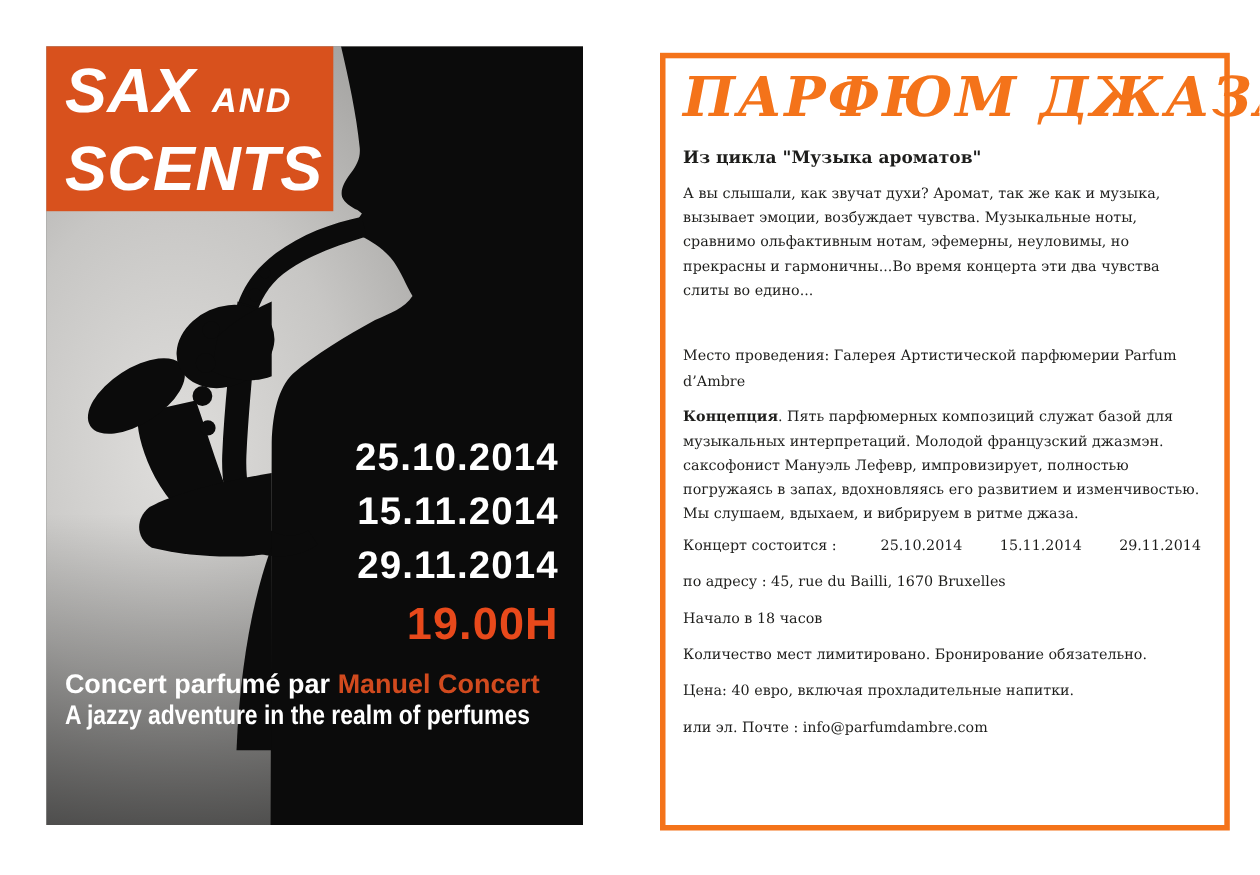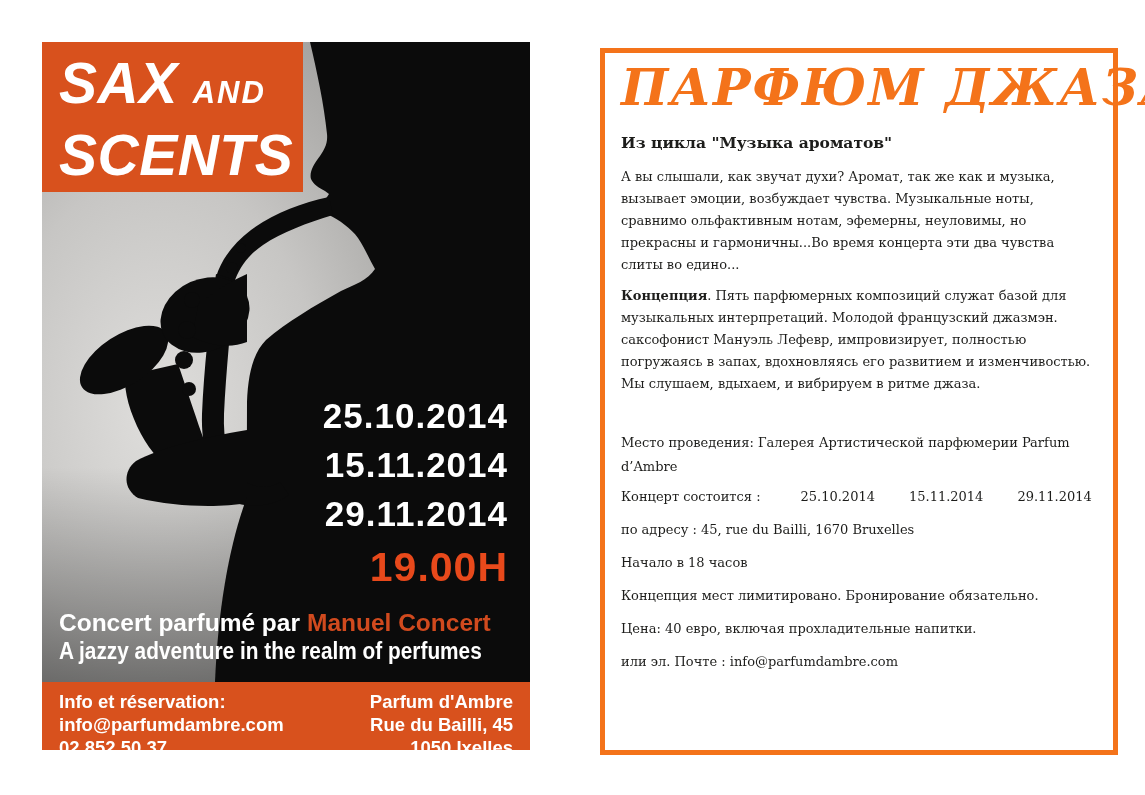--- a/index.html
+++ b/index.html
@@ -124,43 +124,31 @@
       <div>15.11.2014</div>
       <div>29.11.2014</div>
       <div class="time">19.00H</div>
     </div>
 
     <div class="concert">
       <div><span>Concert parfumé par</span><span class="name">Manuel Concert</span></div>
       <div class="tagline">A jazzy adventure in the realm of perfumes</div>
     </div>
 
-    <footer class="poster-footer">
-      <div class="pf-left">
-        <div>Info et réservation:</div>
-        <div>info@parfumdambre.com</div>
-        <div>02 852 50 37</div>
-      </div>
-      <div class="pf-right">
-        <div>Parfum d'Ambre</div>
-        <div>Rue du Bailli, 45</div>
-        <div>1050 Ixelles</div>
-      </div>
-    </footer>
   </section>
 
   <section class="flyer">
     <h1>ПАРФЮМ ДЖАЗА</h1>
     <p class="subtitle">Из цикла "Музыка ароматов"</p>
     <p class="body p1">А вы слышали, как звучат духи? Аромат, так же как и музыка, вызывает эмоции, возбуждает чувства. Музыкальные ноты, сравнимо ольфактивным нотам, эфемерны, неуловимы,  но прекрасны и гармоничны...Во время концерта эти два чувства слиты во едино...</p>
+    <p class="body venue">Место проведения: Галерея Артистической парфюмерии Parfum d’Ambre</p>
     <p class="body p2"><strong>Концепция</strong><span>. Пять парфюмерных композиций служат базой  для музыкальных интерпретаций. Молодой французский джазмэн. саксофонист Мануэль Лефевр, импровизирует, полностью погружаясь в запах, вдохновляясь его развитием и изменчивостью. Мы слушаем, вдыхаем, и вибрируем в ритме джаза.</span></p>
-    <p class="body venue">Место проведения: Галерея Артистической парфюмерии Parfum d’Ambre</p>
     <p class="body schedule">
       <span class="lbl">Концерт состоится :</span><span class="d">25.10.2014</span><span class="d">15.11.2014</span><span class="d">29.11.2014</span>
     </p>
     <p class="body single">по адресу : 45, rue du Bailli, 1670 Bruxelles</p>
     <p class="body single">Начало в 18 часов</p>
-    <p class="body single">Концепция мест лимитировано. Бронирование обязательно.</p>
+    <p class="body single">Количество мест лимитировано. Бронирование обязательно.</p>
     <p class="body single">Цена: 40 евро, включая прохладительные напитки.</p>
     <p class="body single">или эл. Почте : info@parfumdambre.com</p>
   </section>
 
 </div>
 
 </body></html>

